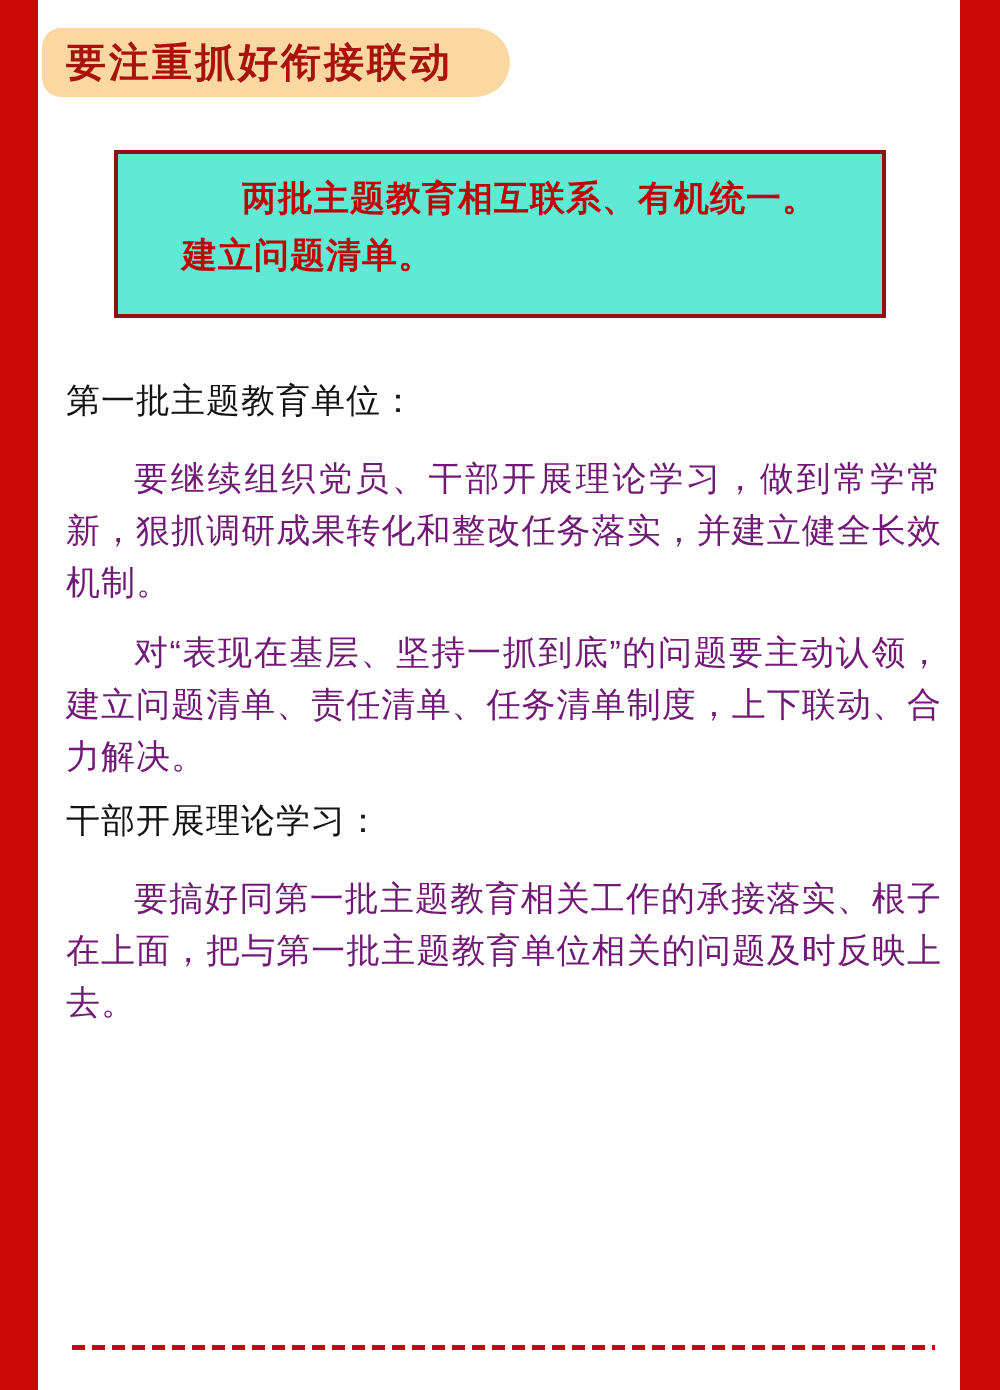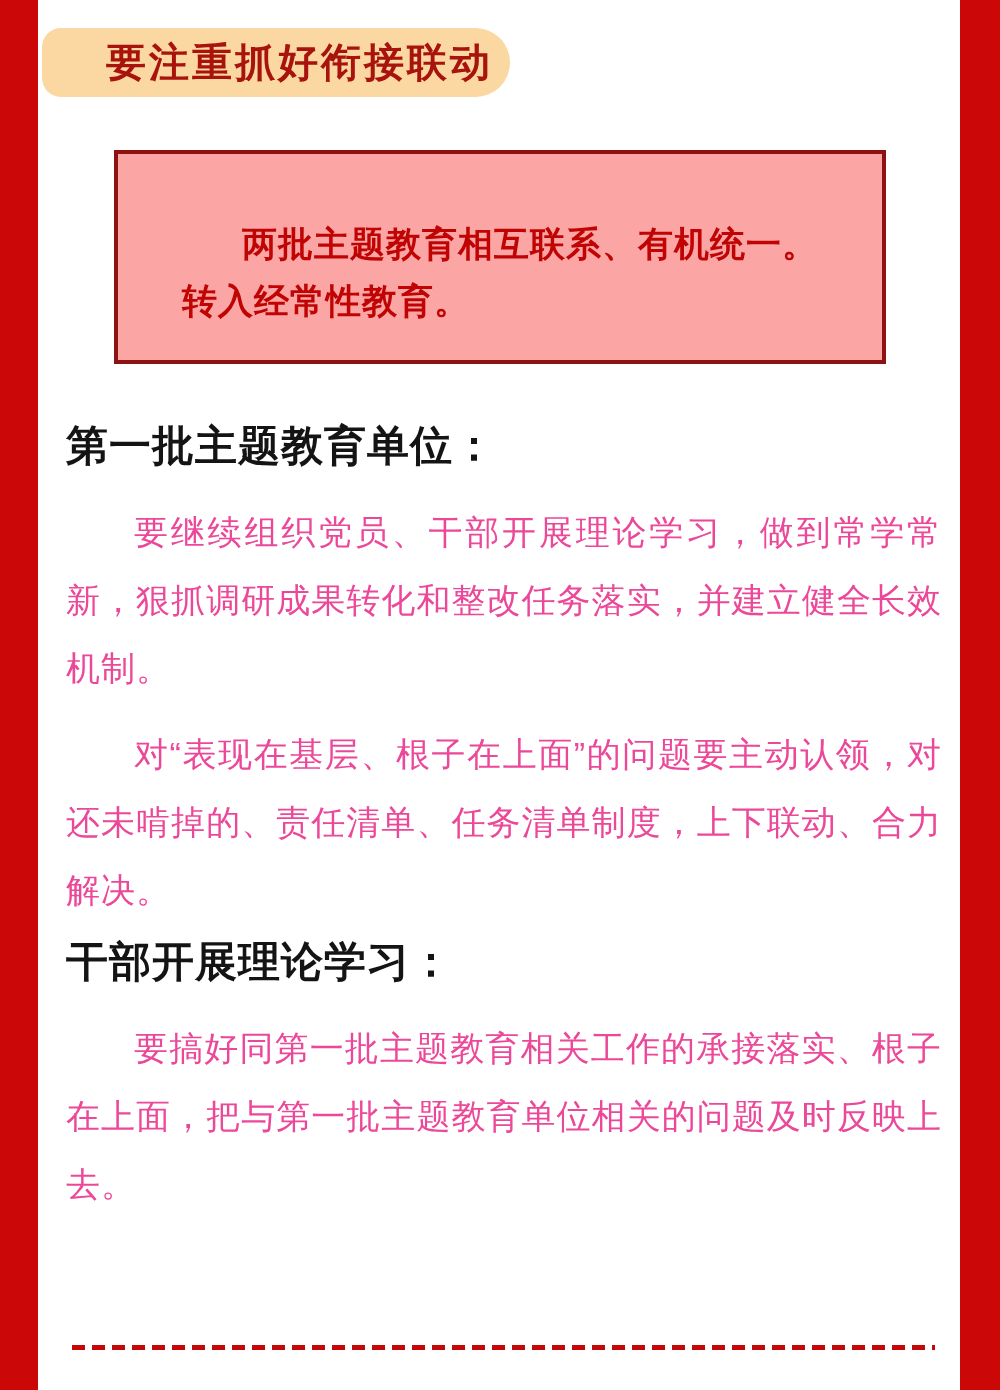--- a/index.html
+++ b/index.html
@@ -31,57 +31,56 @@
     display: flex; align-items: center;
     padding-left: 24px;
     box-sizing: border-box;
   }
   .badge .badge-text {
     font-size: 40px;
     font-weight: bold;
     color: #A8130D;
     letter-spacing: 3px;
     white-space: nowrap;
-    margin-left: 40px;
   }
 
   
   .quote-box {
     margin: 53px 0 0 76px;
     width: 772px;
     box-sizing: border-box;
     border: 4px solid #8F1212;
-    background: #fca5a5;
-    padding: 62px 56px 30px 64px;
+    background: #5eead4;
+    padding: 16px 56px 30px 64px;
   }
   .quote-line {
     font-family: "Liberation Serif", serif;
     font-weight: bold;
     font-size: 35px;
     line-height: 57px;
     color: #C00404;
     letter-spacing: 1px;
   }
   .quote-line.indent { text-indent: 60px; }
 
   
   .sec-heading {
     margin: 62px 20px 32px 28px;
-    font-size: 42px;
+    font-size: 34px;
     line-height: 40px;
-    font-weight: bold;
+    font-weight: normal;
     color: #141414;
     letter-spacing: 1px;
   }
   .sec-heading.second { margin-top: 18px; }
   .body-para {
     margin: 0 18px 18px 28px;
     font-size: 34px;
-    line-height: 68px;
-    color: #ec4899;
+    line-height: 52px;
+    color: #701a75;
     text-align: justify;
     text-indent: 2em;
     letter-spacing: 1px;
   }
 
   
   .dashed-divider {
     position: absolute;
     top: 1345px;
     left: 34px; right: 25px;
@@ -100,29 +99,29 @@
 <div class="side-bar right"></div>
 
 <div class="content">
 
   <div class="badge">
     <span class="badge-text">要注重抓好衔接联动</span>
   </div>
 
   <div class="quote-box">
     <div class="quote-line indent">两批主题教育相互联系、有机统一。</div>
-    <div class="quote-line">转入经常性教育。</div>
+    <div class="quote-line">建立问题清单。</div>
   </div>
 
   <div class="sec-heading">第一批主题教育单位：</div>
 
   <p class="body-para">要继续组织党员、干部开展理论学习，做到常学常新，狠抓调研成果转化和整改任务落实，并建立健全长效机制。</p>
 
 
-  <p class="body-para">对“表现在基层、根子在上面”的问题要主动认领，对还未啃掉的、责任清单、任务清单制度，上下联动、合力解决。</p>
+  <p class="body-para">对“表现在基层、坚持一抓到底”的问题要主动认领，建立问题清单、责任清单、任务清单制度，上下联动、合力解决。</p>
 
   <div class="sec-heading second">干部开展理论学习：</div>
 
   <p class="body-para">要搞好同第一批主题教育相关工作的承接落实、根子在上面，把与第一批主题教育单位相关的问题及时反映上去。</p>
 
   <div class="dashed-divider"></div>
 
 </div>
 
 </body></html>

